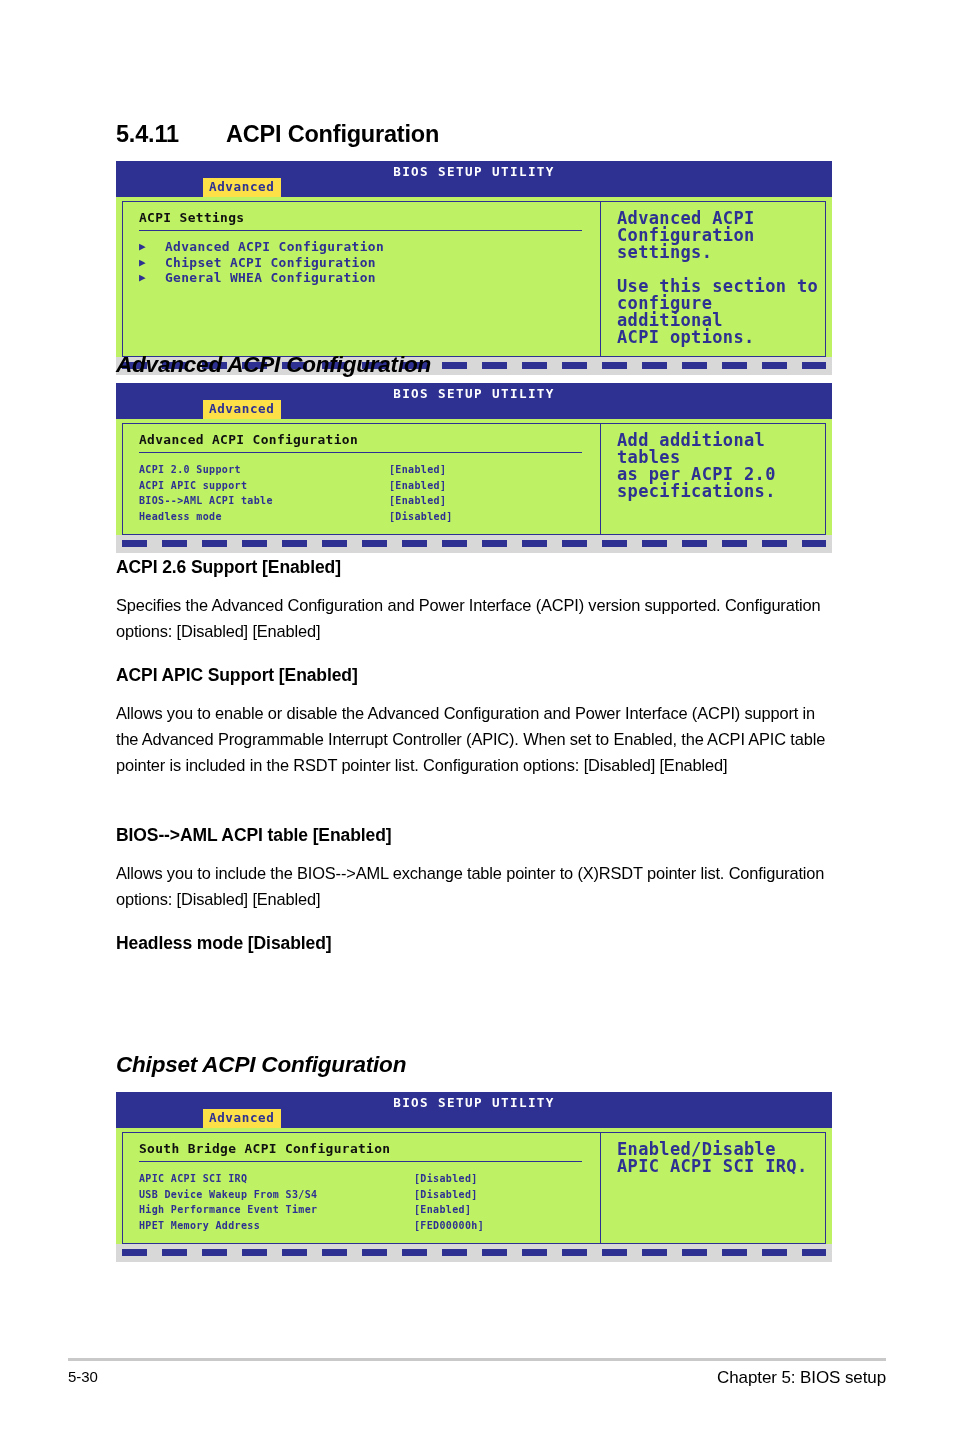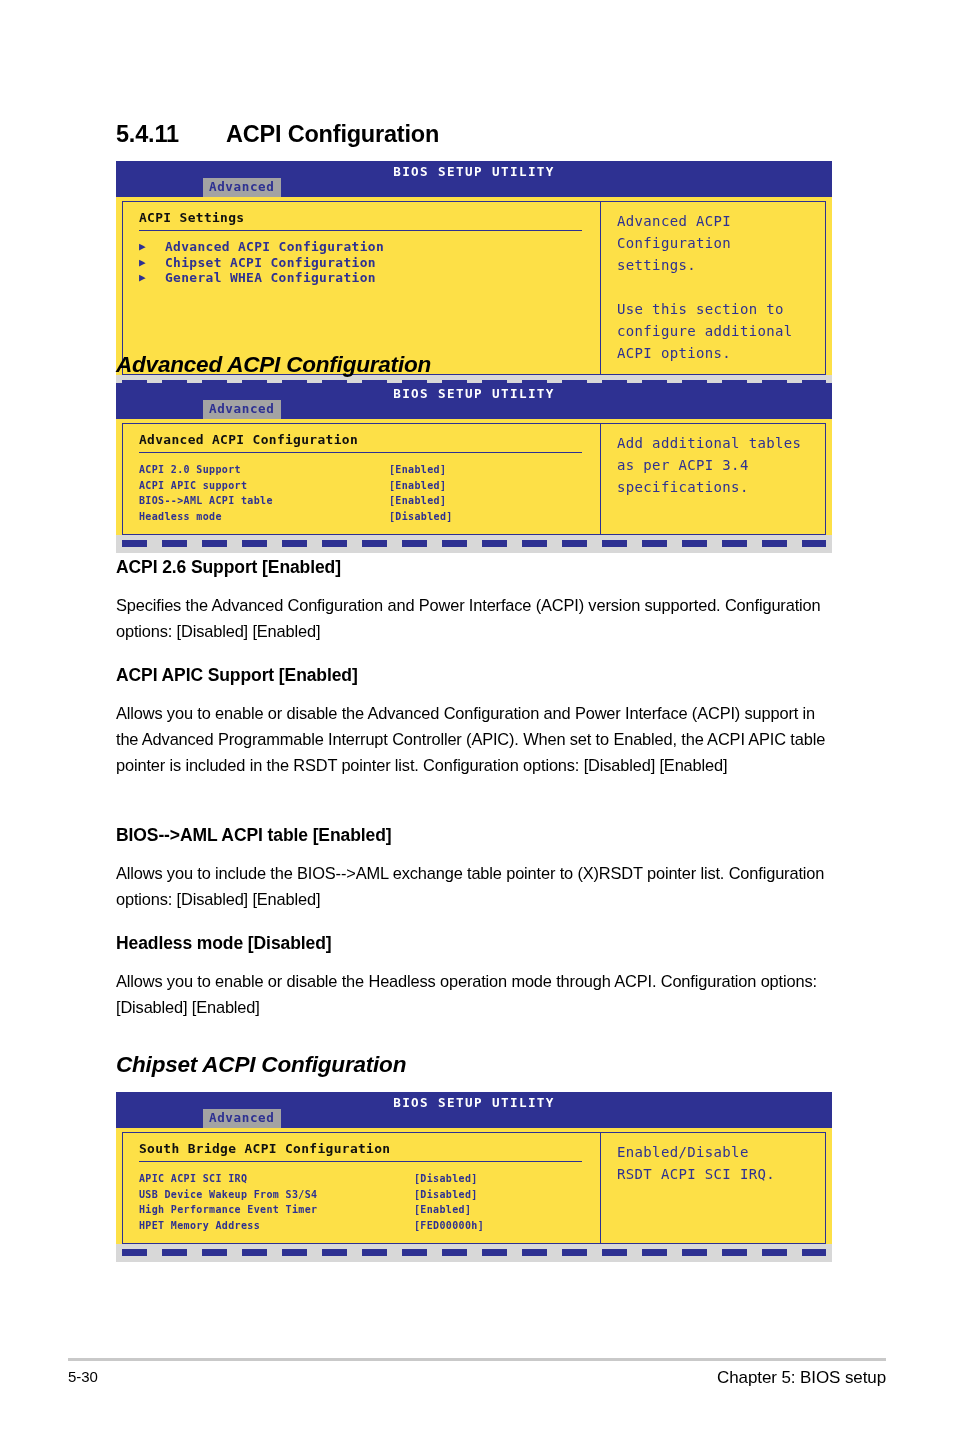--- a/index.html
+++ b/index.html
@@ -87,34 +87,34 @@
     text-align: center;
     color: #ffffff;
     font-size: 12.6px;
     font-weight: bold;
     letter-spacing: 1.4px;
   }
   .bios-tab {
     position: absolute;
     left: 87px;
     top: 17px;
-    background: #a3a3a3;
+    background: #fde047;
     color: #2e3192;
     font-size: 12.6px;
     font-weight: bold;
     letter-spacing: 0.6px;
     padding: 1px 7px 2px 6px;
     height: 19px;
     line-height: 16px;
     text-align: center;
   }
   .bios-body {
     display: flex;
     padding: 4px 6px 0 6px;
-    background: #fde047;
+    background: #bef264;
   }
   .bios-left {
     border: 1px solid #2e3192;
     border-right: none;
     flex: 0 0 478px;
     padding: 8px 0 10px 16px;
     min-height: 104px;
   }
   .bios-right {
     border: 1px solid #2e3192;
@@ -155,24 +155,24 @@
     color: #2e3192;
     font-weight: bold;
     font-size: 10px;
     letter-spacing: 0.35px;
     line-height: 15.5px;
   }
   .opt-label { flex: 0 0 250px; }
   .opt-value { flex: 0 0 auto; }
   .help-text {
     color: #2e3192;
-    font-weight: normal;
-    font-size: 14px;
+    font-weight: bold;
+    font-size: 17px;
     letter-spacing: 0.35px;
-    line-height: 22px;
+    line-height: 17px;
     white-space: pre-line;
   }
   .bios-foot {
     height: 18px;
     background: #d8d8d8;
     padding-top: 5px;
   }
   .dashed-bar {
     height: 7px;
     margin: 0 6px;
@@ -277,40 +277,39 @@
             <span class="opt-value">[Enabled]</span>
           </div>
           <div class="opt-row">
             <span class="opt-label">Headless mode</span>
             <span class="opt-value">[Disabled]</span>
           </div>
         </div>
       </div>
       <div class="bios-right" style="min-height:90px;">
         <div class="help-text">Add additional tables
-as per ACPI 3.4
+as per ACPI 2.0
 specifications.</div>
       </div>
     </div>
     <div class="bios-foot">
       <div class="dashed-bar"></div>
     </div>
   </div>
 
   <div class="opt-head" style="top:557px;">ACPI 2.6 Support [Enabled]</div>
   <div class="para" style="top:592px;">Specifies the Advanced Configuration and Power Interface (ACPI) version supported. Configuration options: [Disabled] [Enabled]</div>
 
   <div class="opt-head" style="top:665px;">ACPI APIC Support [Enabled]</div>
   <div class="para" style="top:700px;">Allows you to enable or disable the Advanced Configuration and Power Interface (ACPI) support in the Advanced Programmable Interrupt Controller (APIC). When set to Enabled, the ACPI APIC table pointer is included in the RSDT pointer list. Configuration options: [Disabled] [Enabled]</div>
 
   <div class="opt-head" style="top:825px;">BIOS--&gt;AML ACPI table [Enabled]</div>
   <div class="para" style="top:860px;">Allows you to include the BIOS--&gt;AML exchange table pointer to (X)RSDT pointer list. Configuration options: [Disabled] [Enabled]</div>
 
   <div class="opt-head" style="top:933px;">Headless mode [Disabled]</div>
-  <div class="para" style="top:968px;">Allows you to enable or disable the Headless operation mode through ACPI. Configuration options: [Disabled] [Enabled]</div>
 
   <div class="sub-head" style="top:1052px;">Chipset ACPI Configuration</div>
 
   <div class="bios" style="top:1092px;">
     <div class="bios-top">
       <div class="bios-title">BIOS SETUP UTILITY</div>
       <div class="bios-tab">Advanced</div>
     </div>
     <div class="bios-body">
       <div class="bios-left" style="min-height:90px;">
@@ -329,21 +328,21 @@
             <span class="opt-value">[Enabled]</span>
           </div>
           <div class="opt-row">
             <span class="opt-label" style="flex-basis:275px;">HPET Memory Address</span>
             <span class="opt-value">[FED00000h]</span>
           </div>
         </div>
       </div>
       <div class="bios-right" style="min-height:90px;">
         <div class="help-text">Enabled/Disable
-RSDT ACPI SCI IRQ.</div>
+APIC ACPI SCI IRQ.</div>
       </div>
     </div>
     <div class="bios-foot">
       <div class="dashed-bar"></div>
     </div>
   </div>
 
   <div class="foot-rule" style="top:1358px;"></div>
   <div class="foot-left" style="top:1368px;">5-30</div>
   <div class="foot-right" style="top:1368px;">Chapter 5: BIOS setup</div>

